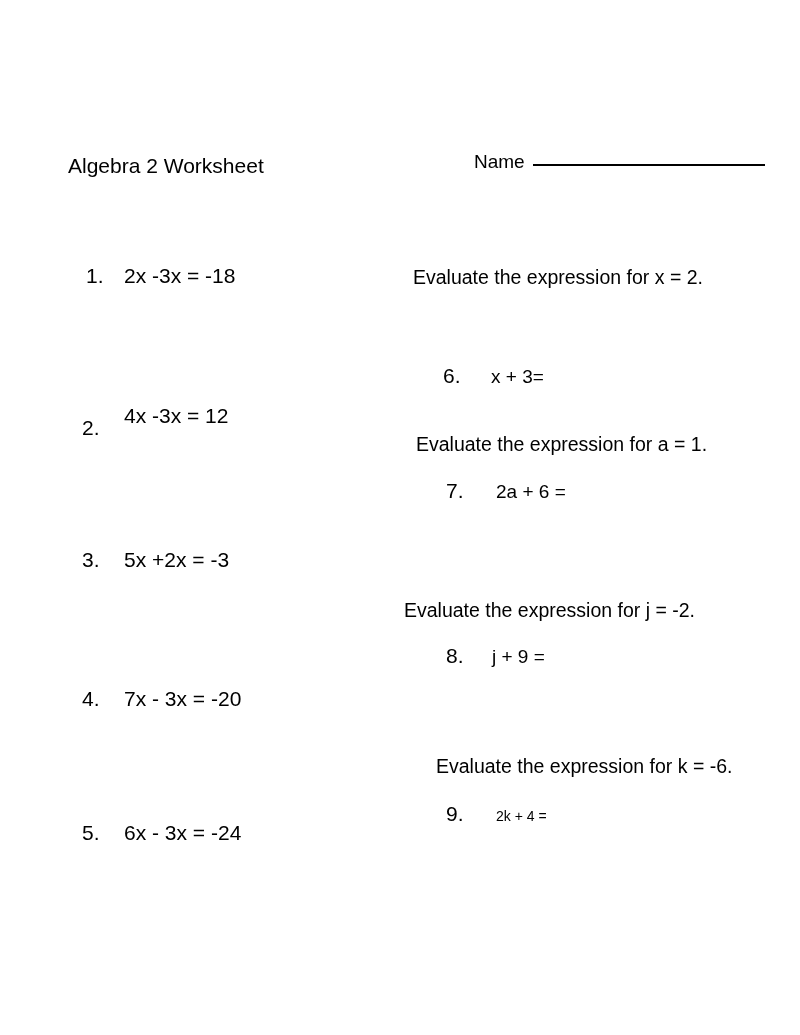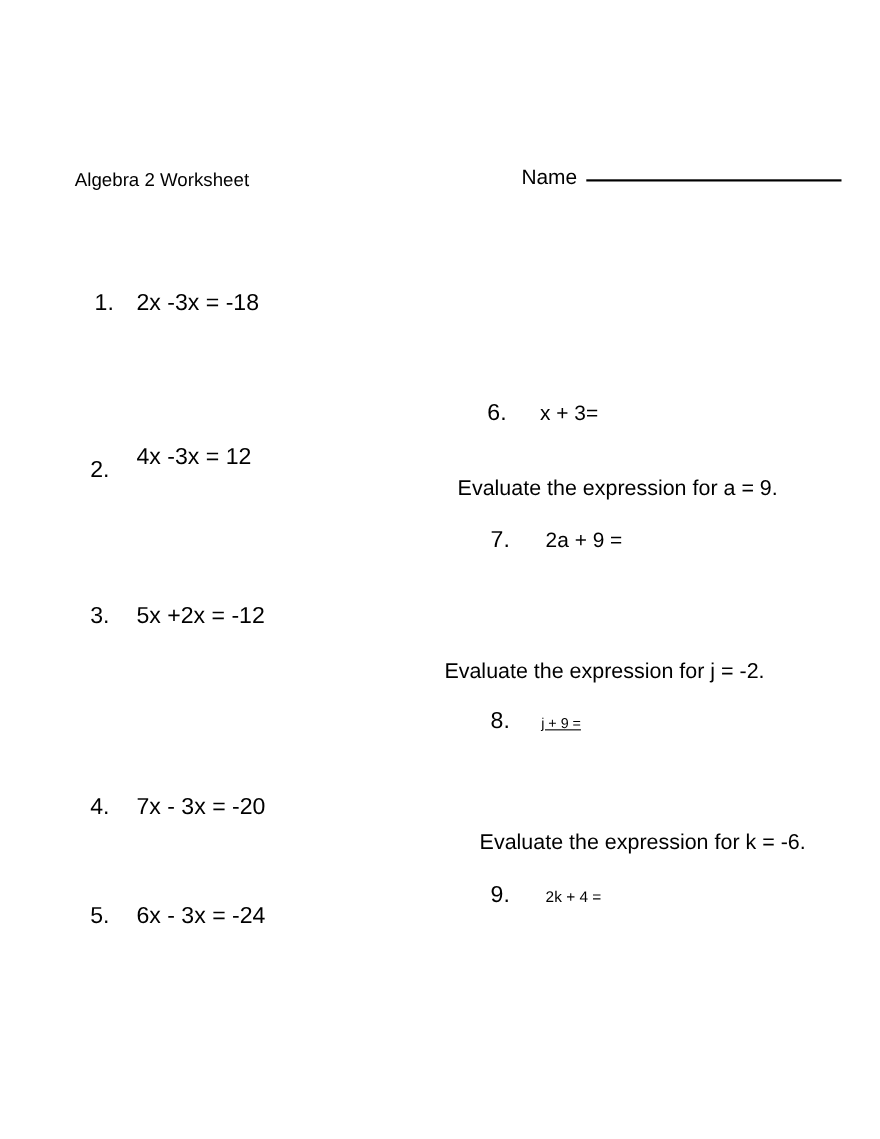--- a/index.html
+++ b/index.html
@@ -20,21 +20,21 @@
   .sheet {
     position: absolute;
     inset: 0;
   }
 
   
   .title {
     position: absolute;
     left: 68px;
     top: 155px;
-    font-size: 17px;
+    font-size: 21px;
     line-height: 1;
     white-space: nowrap;
   }
 
   .name-block {
     position: absolute;
     left: 474px;
     top: 152px;
     display: flex;
     align-items: baseline;
@@ -79,21 +79,21 @@
     vertical-align: baseline;
   }
 
   
   .p1 { left: 86px;  top: 265px; }
   .p1 .num  { width: 38px; }
   .p2 { left: 82px;  top: 405px; }
   .p2 .num  { width: 42px; position: relative; top: 12px; }
   .p3 { left: 82px;  top: 549px; }
   .p3 .num  { width: 42px; }
-  .p4 { left: 82px;  top: 688px; margin-top: 35px; }
+  .p4 { left: 82px;  top: 688px; }
   .p4 .num  { width: 42px; }
   .p5 { left: 82px;  top: 822px; }
   .p5 .num  { width: 42px; }
 
   
   .evaluate {
     position: absolute;
     font-size: 19.5px;
     line-height: 1;
     white-space: nowrap;
@@ -105,21 +105,21 @@
 
   
   .p6 { left: 443px; top: 327px; }
   .p6 .num  { width: 48px; }
   .p6 .expr { font-size: 19px; margin-top: 40px; }
   .p7 { left: 446px; top: 480px; }
   .p7 .num  { width: 50px; }
   .p7 .expr { font-size: 19px; }
   .p8 { left: 446px; top: 645px; }
   .p8 .num  { width: 46px; }
-  .p8 .expr { font-size: 13px; text-decoration: underline; }
+  .p8 .expr { font-size: 19px; }
   .p9 { left: 446px; top: 803px; }
   .p9 .num  { width: 50px; }
   .p9 .expr { font-size: 14px; }
 </style>
 </head>
 <body>
 
 <div class="sheet">
 
   <div class="title">Algebra 2 Worksheet</div>
@@ -132,38 +132,39 @@
 
   <div class="problem p1">
     <span class="num">1.</span><span class="expr">2x -3x = -18</span>
   </div>
 
   <div class="problem p2">
     <span class="num">2.</span><span class="expr">4x -3x = 12</span>
   </div>
 
   <div class="problem p3">
-    <span class="num">3.</span><span class="expr">5x +2x = -12</span>
+    <span class="num">3.</span><span class="expr">5x +2x = -3</span>
   </div>
 
   <div class="problem p4">
     <span class="num">4.</span><span class="expr">7x - 3x = -20</span>
   </div>
 
   <div class="problem p5">
     <span class="num">5.</span><span class="expr">6x - 3x = -24</span>
   </div>
 
+  <div class="evaluate e6">Evaluate the expression for x = 2.</div>
   <div class="problem p6">
     <span class="num">6.</span><span class="expr">x + 3=</span>
   </div>
 
-  <div class="evaluate e7">Evaluate the expression for a = 9.</div>
+  <div class="evaluate e7">Evaluate the expression for a = 1.</div>
   <div class="problem p7">
-    <span class="num">7.</span><span class="expr">2a + 9 =</span>
+    <span class="num">7.</span><span class="expr">2a + 6 =</span>
   </div>
 
   <div class="evaluate e8">Evaluate the expression for j = -2.</div>
   <div class="problem p8">
     <span class="num">8.</span><span class="expr">j + 9 =</span>
   </div>
 
   <div class="evaluate e9">Evaluate the expression for k = -6.</div>
   <div class="problem p9">
     <span class="num">9.</span><span class="expr">2k + 4 =</span>

